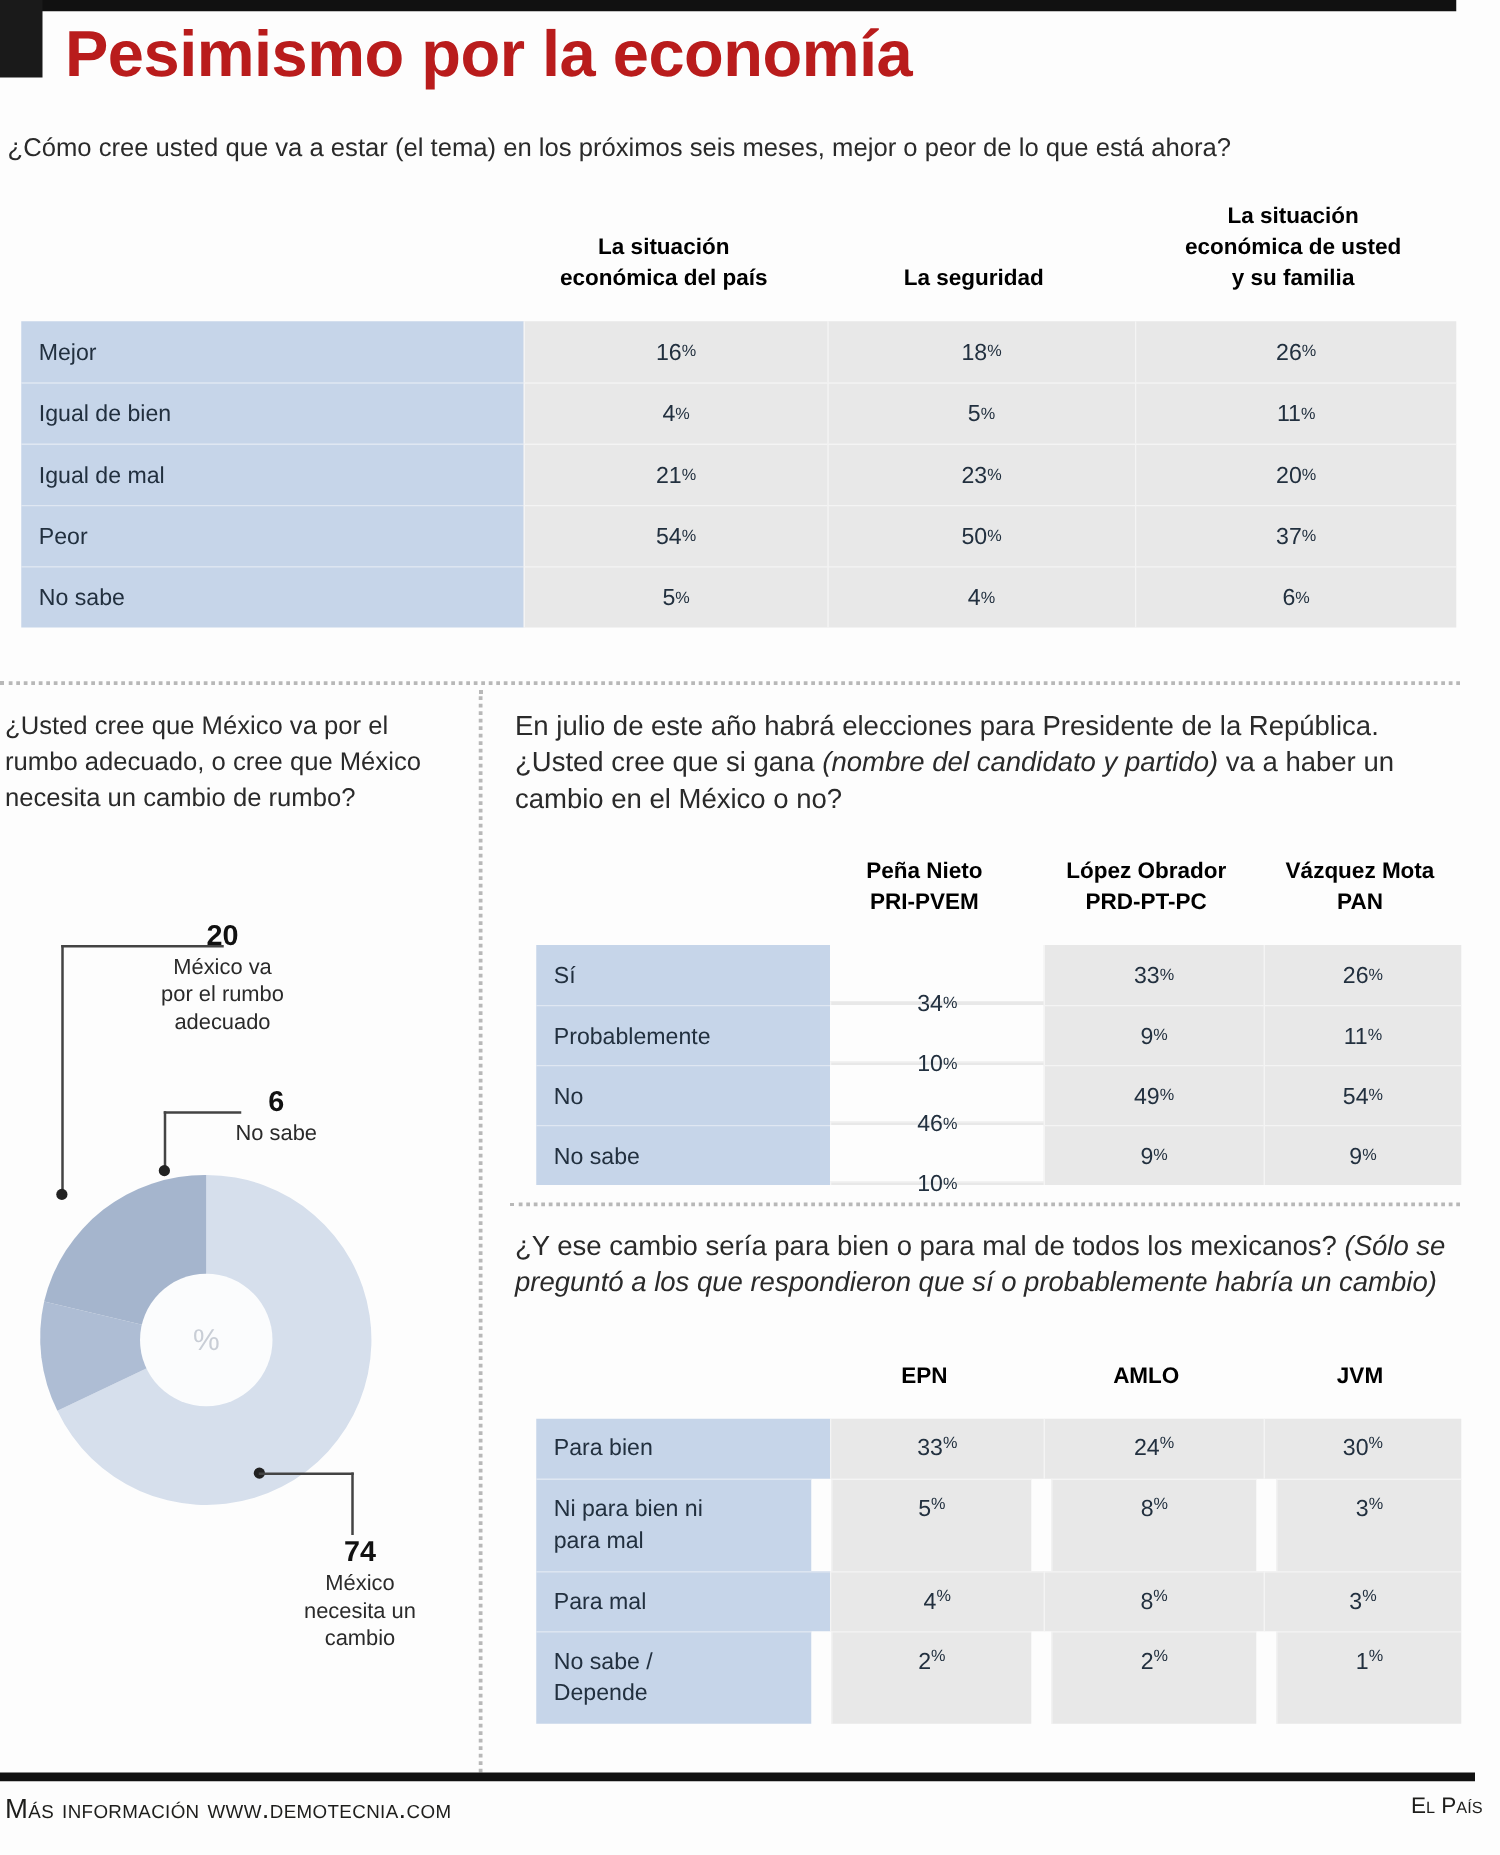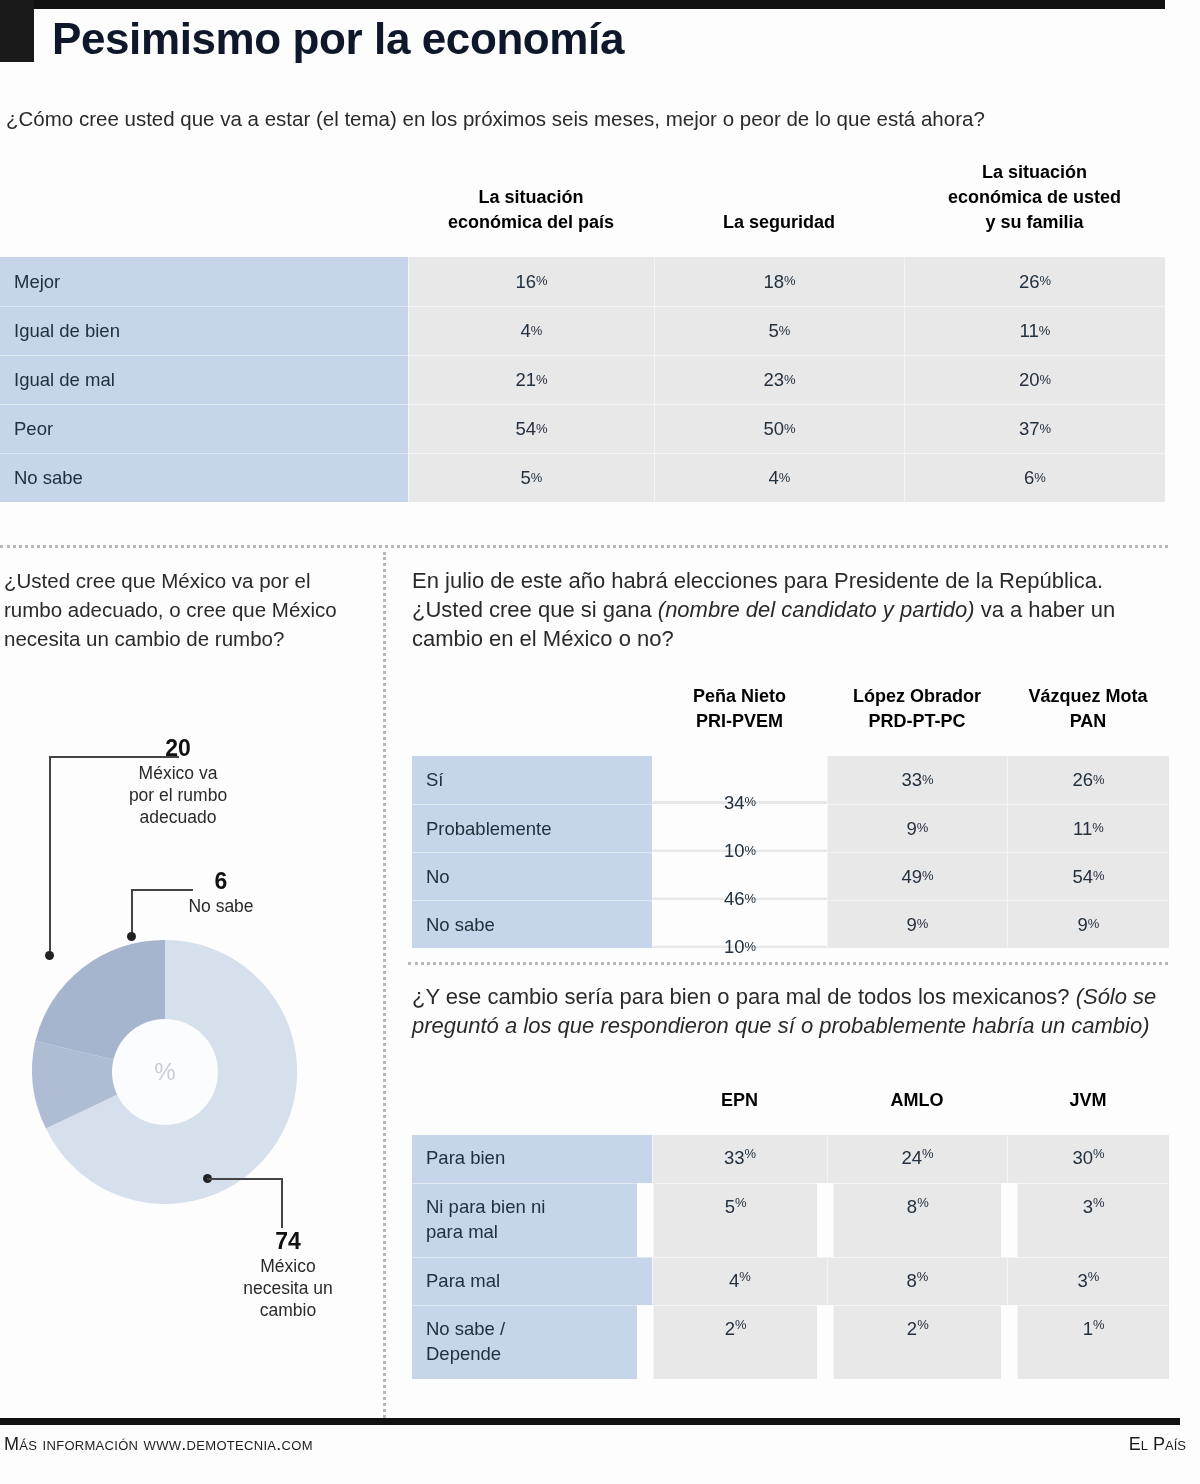--- a/index.html
+++ b/index.html
@@ -25,23 +25,23 @@
   }
   .corner-block {
     position: absolute; left: 0; top: 0;
     width: 34px; height: 62px;
     background: #1a1a1a;
   }
 
   
   .headline {
     position: absolute; left: 52px; top: 14px;
-    font-size: 44px; font-weight: bold;
+    font-size: 52px; font-weight: bold;
     letter-spacing: -0.4px;
-    color: #0f172a;
+    color: #b91c1c;
     white-space: nowrap;
   }
 
   .intro-q {
     position: absolute; left: 6px; top: 104px;
     width: 1120px;
     font-size: 20.5px; line-height: 29px;
     color: #2a2a2a;
   }
 
@@ -50,21 +50,21 @@
   .tbl .hdr-row { display: flex; align-items: flex-end; }
   .tbl .hdr-cell {
     text-align: center;
     font-weight: bold;
     font-size: 18px;
     line-height: 25px;
     color: #000000;
     padding-bottom: 22px;
   }
   .tbl .body { position: relative; }
-  .tbl .row { display: flex; position: relative; }
+  .tbl .row { display: flex; position: relative; padding-left: 17px; }
   .tbl .lbl {
     background: #c6d5e9;
     font-size: 18.5px;
     line-height: 24px;
     color: #22303f;
     padding: 0 0 0 14px;
     display: flex; align-items: center;
   }
   .tbl .val {
     background: #e8e8e8;
@@ -158,21 +158,21 @@
   #table3 .row.tall { height: 74px; gap: 16px; }
   #table3 .lbl span { line-height: 25px; display: block; }
 
   
   .bottom-rule {
     position: absolute; left: 0; top: 1418px;
     width: 1180px; height: 7px; background: #111111;
   }
   .foot-left {
     position: absolute; left: 4px; top: 1434px;
-    font-size: 18px; color: #1d1d1b;
+    font-size: 22px; color: #1d1d1b;
     font-variant: small-caps;
     letter-spacing: 0.3px;
   }
   .foot-right {
     position: absolute; right: 14px; top: 1434px;
     font-size: 18px; color: #1d1d1b;
     font-variant: small-caps;
   }
 </style>
 </head>

